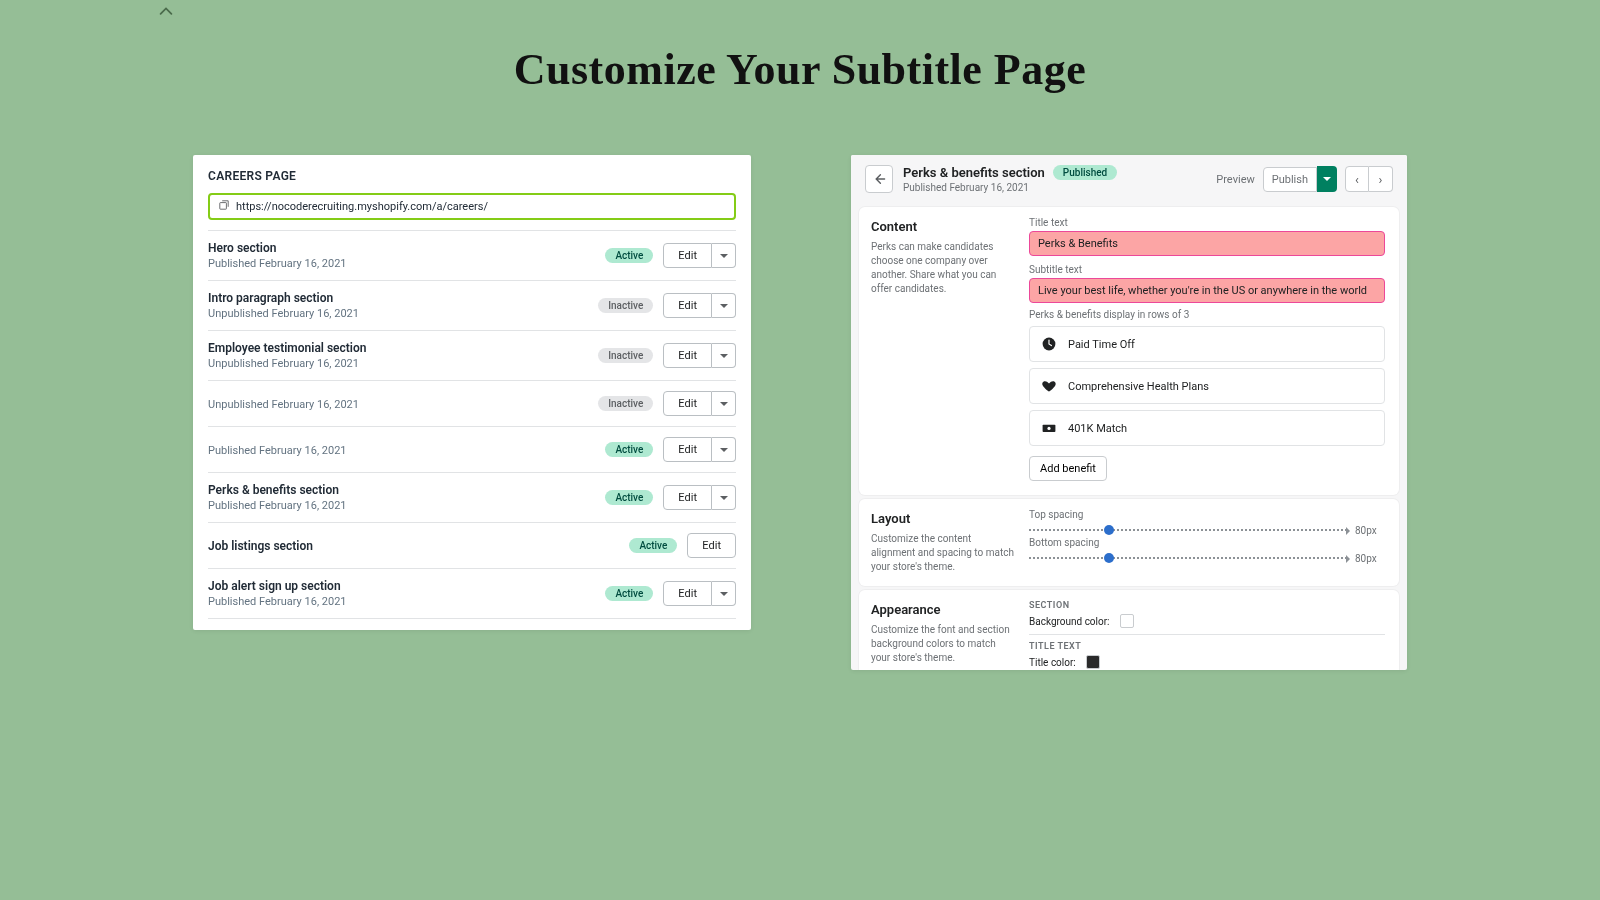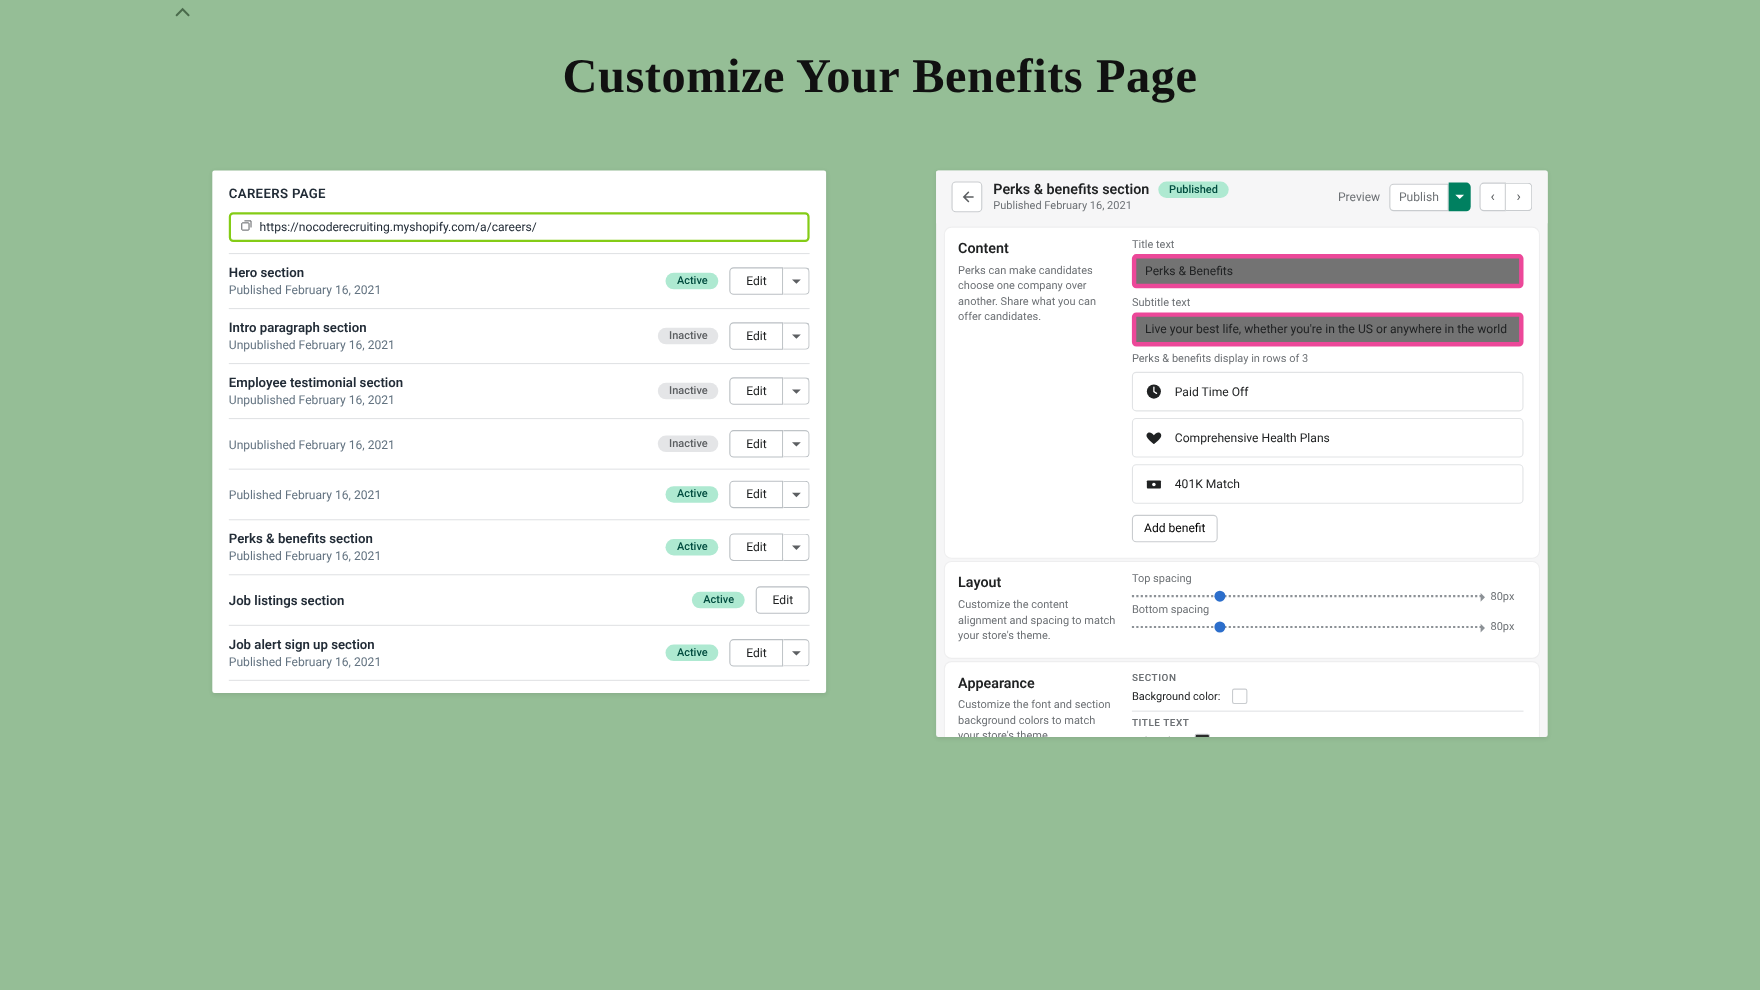--- a/index.html
+++ b/index.html
@@ -40,21 +40,21 @@
   .pubdrop::after { content:''; border:4px solid transparent; border-top-color:#fff; margin-top:3px;}
   .navbtn { width:24px; height:26px; border:1px solid #c9cccf; background:#fff; display:flex; align-items:center; justify-content:center; cursor:pointer; font-size:13px; color:#5c5f62;}
   .navbtn.l { border-radius:4px 0 0 4px; margin-left:8px;}
   .navbtn.r { border-radius:0 4px 4px 0; border-left:none;}
   .card { background:#fff; margin:4px 8px; border-radius:6px; display:flex; box-shadow:0 0 0 1px rgba(0,0,0,.03);}
   .card .sidecol { width:170px; padding:12px 12px;}
   .card .sidecol .h { font-size:13px; font-weight:600; color:#202223;}
   .card .sidecol .d { font-size:10px; color:#6d7175; margin-top:6px; line-height:1.4;}
   .card .main { flex:1; padding:10px 14px 14px 0;}
   .lbl { font-size:10px; color:#6d7175; margin-bottom:3px;}
-  .input { width:100%; border:4px solid #ec4899; border-radius:4px; padding:5px 8px; font-size:11px; color:#202223; background:#737373;}
+  .input { width:100%; border:1px solid #ec4899; border-radius:4px; padding:5px 8px; font-size:11px; color:#202223; background:#fca5a5;}
   .helper { font-size:10px; color:#6d7175; margin-top:6px; margin-bottom:4px;}
   .benefit { border:1px solid #e1e3e5; border-radius:4px; padding:8px 10px; display:flex; align-items:center; gap:10px; margin-top:6px; font-size:11px; color:#202223;}
   .benefit .ico { width:18px; height:18px; display:flex; align-items:center; justify-content:center;}
   .addbtn { border:1px solid #c9cccf; background:#fff; border-radius:4px; padding:5px 10px; font-size:11px; cursor:pointer; margin-top:10px; display:inline-block;}
   .slider { position:relative; height:14px; display:flex; align-items:center;}
   .track { height:1px; border-top:2px dotted #8c9196; flex:1; position:relative;}
   .track::after { content:''; position:absolute; right:-7px; top:-4px; border:4px solid transparent; border-left-color:#8c9196;}
   .thumb { position:absolute; width:10px; height:10px; background:#2c6ecb; border-radius:50%; top:50%; transform:translate(-50%,-50%);}
   .sliderval { font-size:10px; color:#6d7175; margin-left:8px; min-width:30px;}
   .sliderwrap { display:flex; align-items:center;}
@@ -65,21 +65,21 @@
 </style>
 </head>
 <body>
 
 <span class="chev">
   <svg width="18" height="18" viewBox="0 0 20 20" fill="none">
       <path d="M4 12l6-6 6 6" stroke="currentColor" stroke-width="2" stroke-linecap="round"></path>
     </svg>
 </span>
 
-<h1 class="hero-title">Customize Your Benefits Page</h1>
+<h1 class="hero-title">Customize Your Subtitle Page</h1>
 
 <div class="panels">
 
   <div class="panel left">
     <div class="inner">
       <div class="careers-hd">CAREERS PAGE</div>
       <div class="url-box">
         <span>
           <svg viewBox="0 0 20 20" fill="none" stroke="#5c5f62" stroke-width="1.5">
               <rect x="3" y="6" width="11" height="11" rx="1"></rect>

